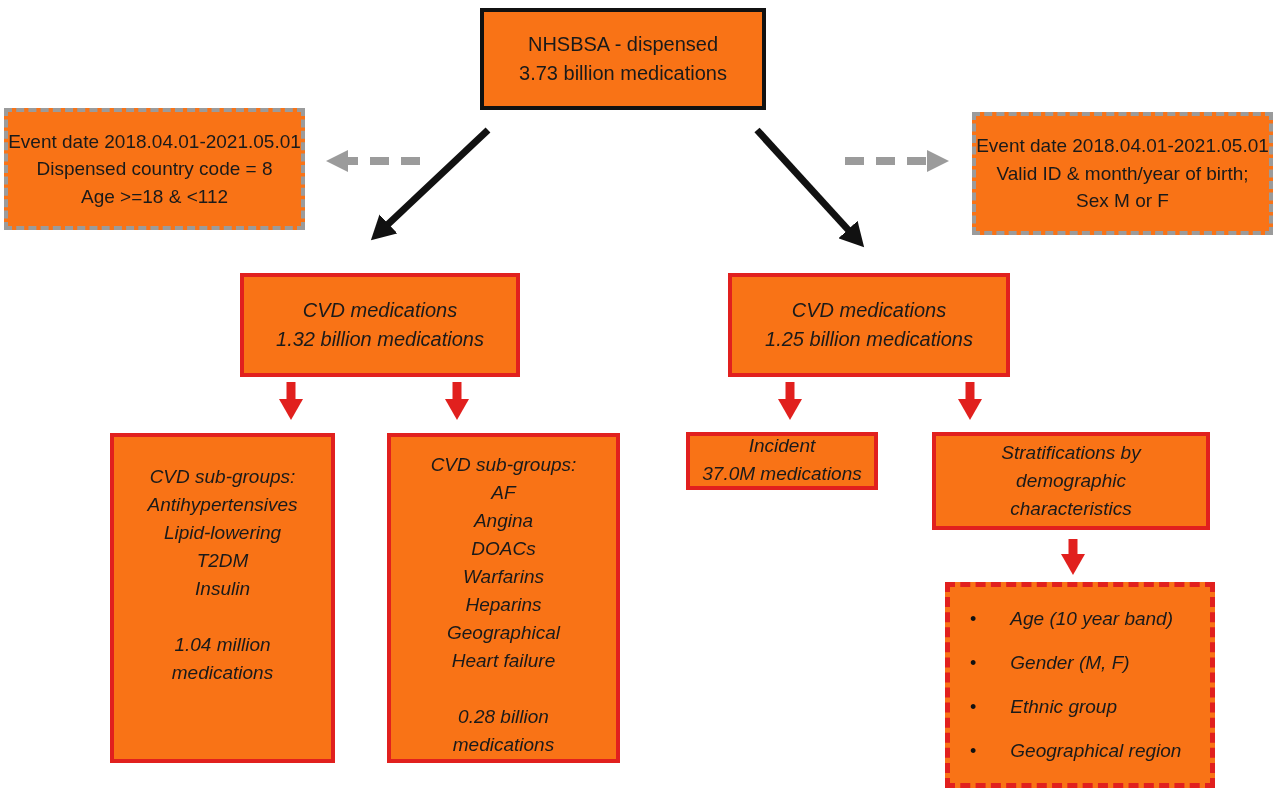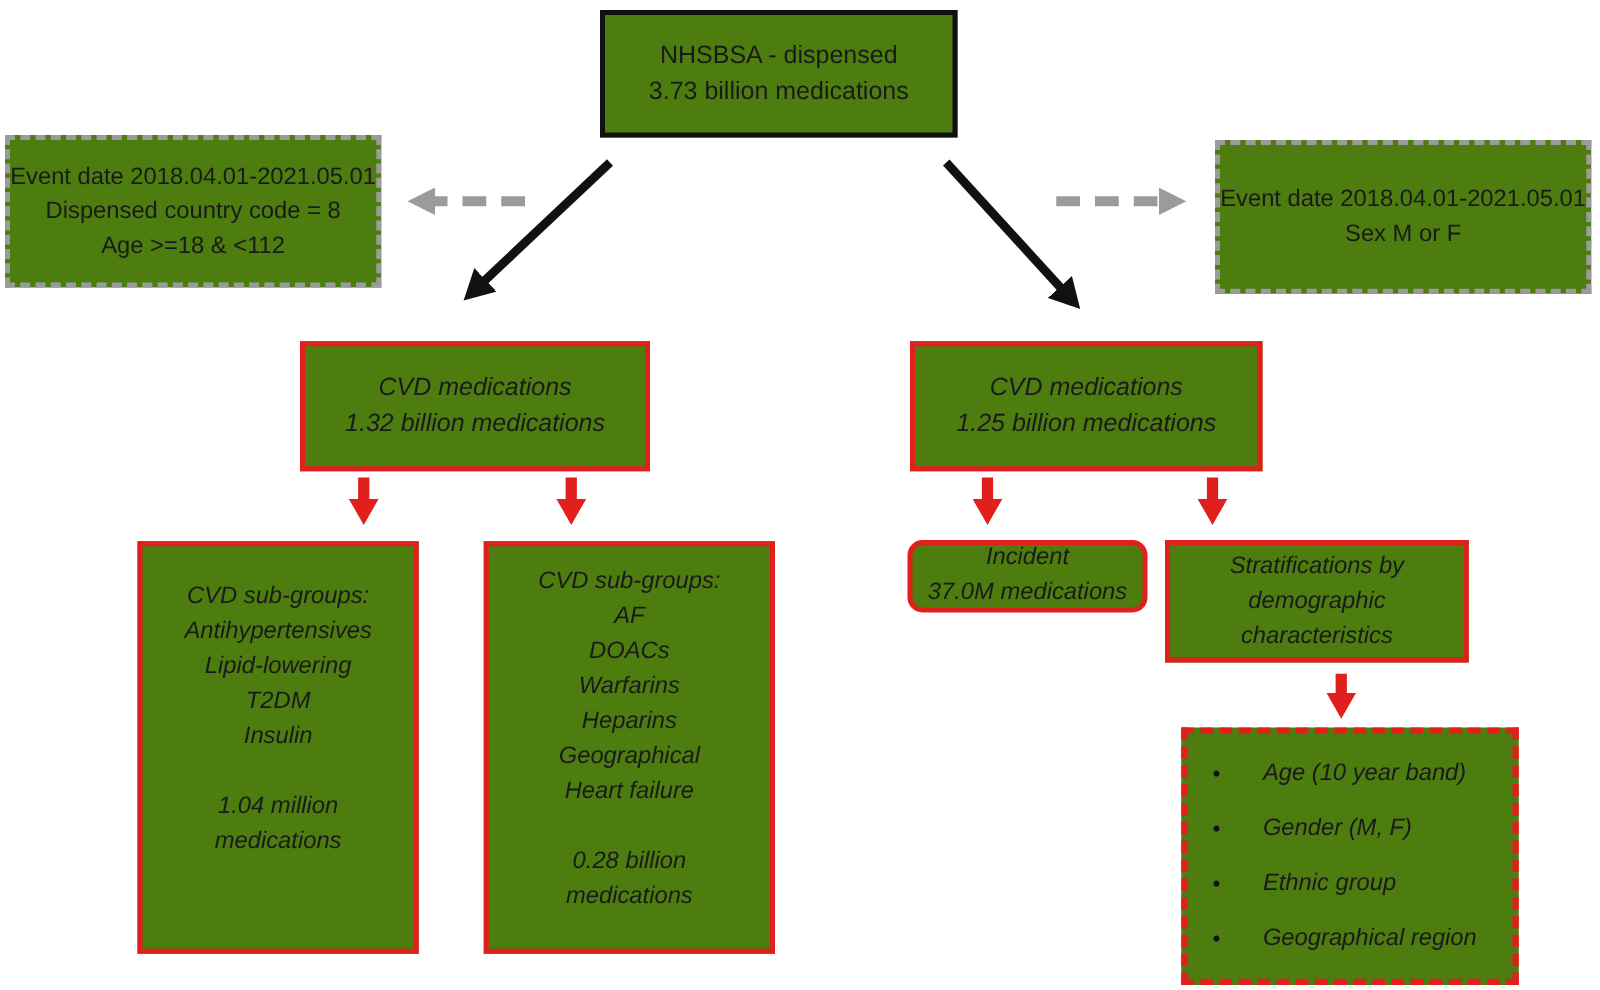--- a/index.html
+++ b/index.html
@@ -8,38 +8,38 @@
     --black:#111111;
     --text:#1a1a1a;
   }
   *{margin:0;padding:0;box-sizing:border-box;}
   html,body{background:#ffffff;}
   body{font-family:"Liberation Sans", sans-serif;color:var(--text);}
   .stage{
     position:relative;width:1280px;height:792px;background:#ffffff;overflow:hidden;
   }
   .box{position:absolute;display:flex;flex-direction:column;justify-content:center;
-       align-items:center;text-align:center;background:#4d7c0f;}
+       align-items:center;text-align:center;background:#f97316;}
   .line{width:100%;min-height:1.45em;}
   .solid-black{border:4px solid var(--black);}
   .solid-red{border:4px solid var(--red);font-style:italic;}
   .dash-gray{border:4px dashed var(--gray);align-items:center;}
   .dash-red{border:5px dashed var(--red);}
 
   .top-box{left:480px;top:8px;width:286px;height:102px;font-size:20px;line-height:28px;}
   .left-criteria{left:4px;top:108px;width:301px;height:122px;font-size:19px;line-height:27px;}
   .right-criteria{left:972px;top:112px;width:301px;height:123px;font-size:19px;line-height:27px;}
   .cvd-left{left:240px;top:273px;width:280px;height:104px;font-size:20px;line-height:28px;}
   .cvd-right{left:728px;top:273px;width:282px;height:104px;font-size:20px;line-height:28px;}
   .sub1{left:110px;top:433px;width:225px;height:330px;font-size:19px;line-height:28px;
         justify-content:flex-start;padding-top:26px;}
   .sub2{left:387px;top:433px;width:233px;height:330px;font-size:19px;line-height:28px;
         justify-content:flex-start;padding-top:14px;}
-  .incident{left:726px;top:432px;width:192px;height:58px;font-size:19px;line-height:25px;border-radius:12px;}
-  .strat{left:932px;top:432px;width:243px;height:98px;font-size:19px;line-height:28px;}
+  .incident{left:686px;top:432px;width:192px;height:58px;font-size:19px;line-height:25px;}
+  .strat{left:932px;top:432px;width:278px;height:98px;font-size:19px;line-height:28px;}
   .demo{left:945px;top:582px;width:270px;height:206px;font-size:19px;
         justify-content:space-around;align-items:stretch;padding:10px 8px;}
   .demo-item{display:flex;align-items:center;text-align:left;font-style:italic;}
   .bullet{font-style:normal;font-size:18px;margin-left:12px;margin-right:34px;color:#111;}
 
   .arrows{position:absolute;left:0;top:0;width:1280px;height:792px;pointer-events:none;}
   .ln-black{stroke:var(--black);stroke-width:7;}
   .ln-gray{stroke:var(--gray);stroke-width:8;stroke-dasharray:19 12;}
   .ln-red{stroke:var(--red);stroke-width:9;}
   .mk-black{fill:var(--black);}
@@ -83,20 +83,21 @@
   </div>
 
   <div class="box dash-gray left-criteria">
     <div class="line">Event date 2018.04.01-2021.05.01</div>
     <div class="line">Dispensed country code = 8</div>
     <div class="line">Age &gt;=18 &amp; &lt;112</div>
   </div>
 
   <div class="box dash-gray right-criteria">
     <div class="line">Event date 2018.04.01-2021.05.01</div>
+    <div class="line">Valid ID &amp; month/year of birth;</div>
     <div class="line">Sex M or F</div>
   </div>
 
   <div class="box solid-red cvd-left">
     <div class="line">CVD medications</div>
     <div class="line">1.32 billion medications</div>
   </div>
 
   <div class="box solid-red cvd-right">
     <div class="line">CVD medications</div>
@@ -110,20 +111,21 @@
     <div class="line">T2DM</div>
     <div class="line">Insulin</div>
     <div class="line"></div>
     <div class="line">1.04 million</div>
     <div class="line">medications</div>
   </div>
 
   <div class="box solid-red sub2">
     <div class="line">CVD sub-groups:</div>
     <div class="line">AF</div>
+    <div class="line">Angina</div>
     <div class="line">DOACs</div>
     <div class="line">Warfarins</div>
     <div class="line">Heparins</div>
     <div class="line">Geographical</div>
     <div class="line">Heart failure</div>
     <div class="line"></div>
     <div class="line">0.28 billion</div>
     <div class="line">medications</div>
   </div>
 

